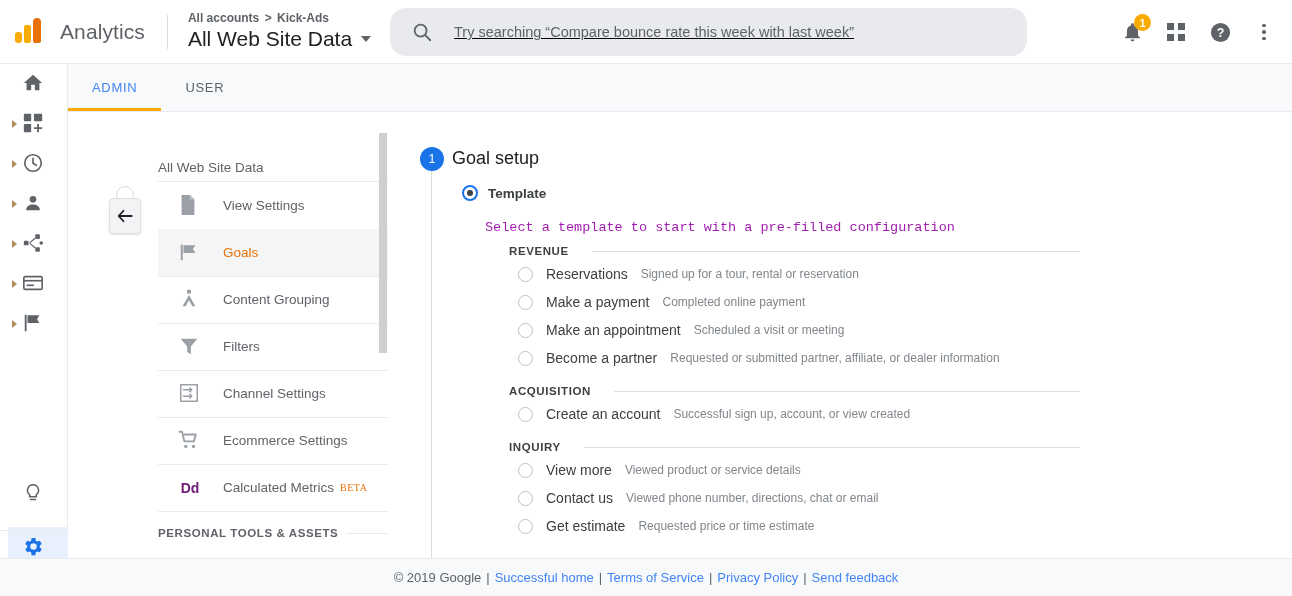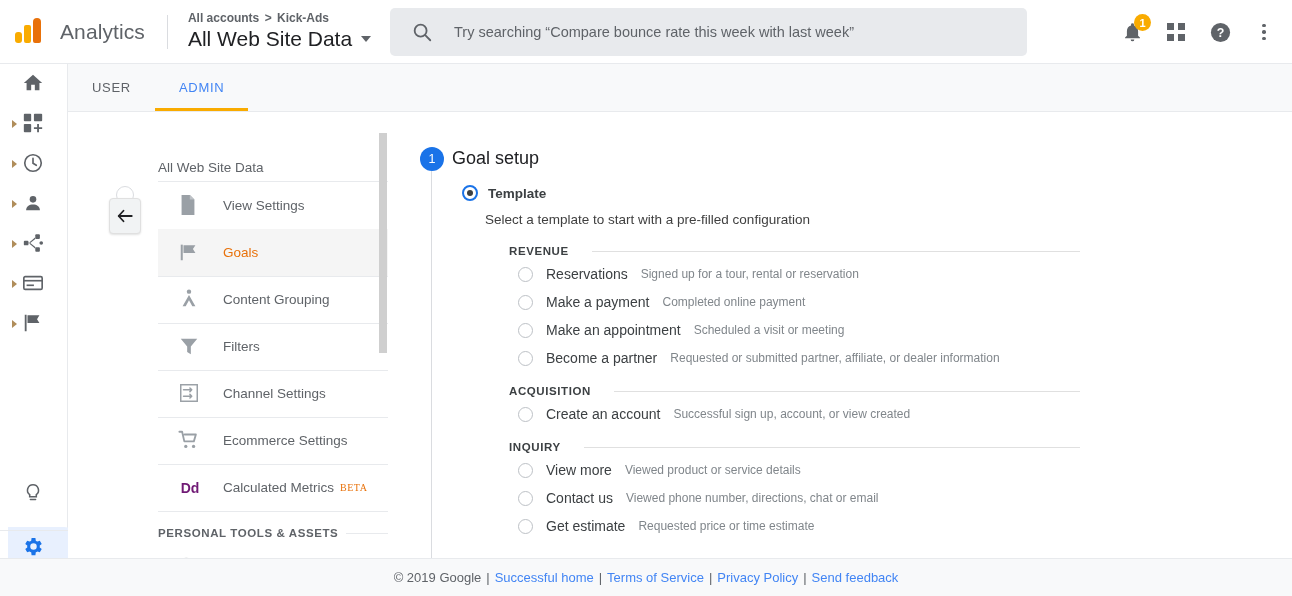--- a/index.html
+++ b/index.html
@@ -30,21 +30,21 @@
   .acct .crumb { font-size: 12px; color: #5f6368; margin-bottom: 2px; font-weight: bold; }
   .acct .crumb .sep { color: #5f6368; margin: 0 2px; }
   .acct .title { font-size: 21px; color: #202124; display: flex; align-items: center; }
   .caret {
     display:inline-block; margin-left: 9px; width: 0; height: 0;
     border-left: 5px solid transparent; border-right: 5px solid transparent;
     border-top: 6px solid #5f6368;
   }
   .searchbar {
     position: absolute; left: 390px; top: 8px; width: 637px; height: 48px;
-    background: #e8eaed; border-radius: 5px; display: flex; align-items: center;
+    background: #e8eaed; border-radius: 16px; display: flex; align-items: center; text-decoration: underline;
   }
   .searchbar .sicon { margin-left: 21px; width: 22px; height: 22px; color:#5f6368; }
   .searchbar input {
     border: none; outline: none; background: transparent; margin-left: 21px;
     font-size: 14.5px; color: #3c4043; width: 540px;
     font-family: "Liberation Sans", sans-serif;
   }
   .searchbar input::placeholder { color: #5f6368; }
 
   .topright { position: absolute; right: 6px; top: 0; height: 64px; display: flex; align-items: center; }
@@ -171,21 +171,21 @@
     width: 16px; height: 16px; border: 2px solid #bdc1c6; border-radius: 50%;
     flex: none; position: relative; background: #fff; cursor: pointer;
   }
   .radio.checked { border-color: #1a73e8; }
   .radio.checked::after {
     content: ""; position: absolute; left: 3px; top: 3px; width: 6px; height: 6px;
     background: #3c4043; border-radius: 50%;
   }
   .tmpl-row { position: absolute; left: 462px; top: 185px; display: flex; align-items: center; gap: 10px; }
   .tmpl-row .lbl { font-size: 13.5px; color: #3c4043; font-weight: bold; }
-  .tmpl-desc { position: absolute; left: 485px; top: 212px; font-size: 13.5px; color: #404040; }
+  .tmpl-desc { position: absolute; left: 485px; top: 220px; font-size: 13.5px; color: #a21caf; font-family: Liberation Mono, monospace; }
 
   .sec-head {
     position: absolute; left: 509px; width: 571px; display: flex; align-items: center; gap: 23px;
   }
   .sec-head span { font-size: 11.5px; font-weight: bold; color: #3c4043; letter-spacing: .6px; white-space: nowrap; }
   .sec-head .line { flex: 1; height: 1px; background: #e0e0e0; }
 
   .opt-row {
     position: absolute; left: 518px; display: flex; align-items: center; cursor: pointer;
   }
@@ -263,22 +263,22 @@
       <span class="dots">
           <i></i>
           <i></i>
           <i></i>
         </span>
     </div>
   </div>
 </div>
 
 <div class="tabbar">
+  <div class="tab active">ADMIN</div>
   <div class="tab">USER</div>
-  <div class="tab active">ADMIN</div>
 </div>
 
 <div class="rail">
 
   <div class="rail-item" style="top:0px">
     <span class="rail-icon">
       <svg width="22" height="22" viewBox="0 0 24 24" fill="#5f6368">
           <path d="M10 20v-6h4v6h5v-8h3L12 3 2 12h3v8z"></path>
         </svg>
     </span>

